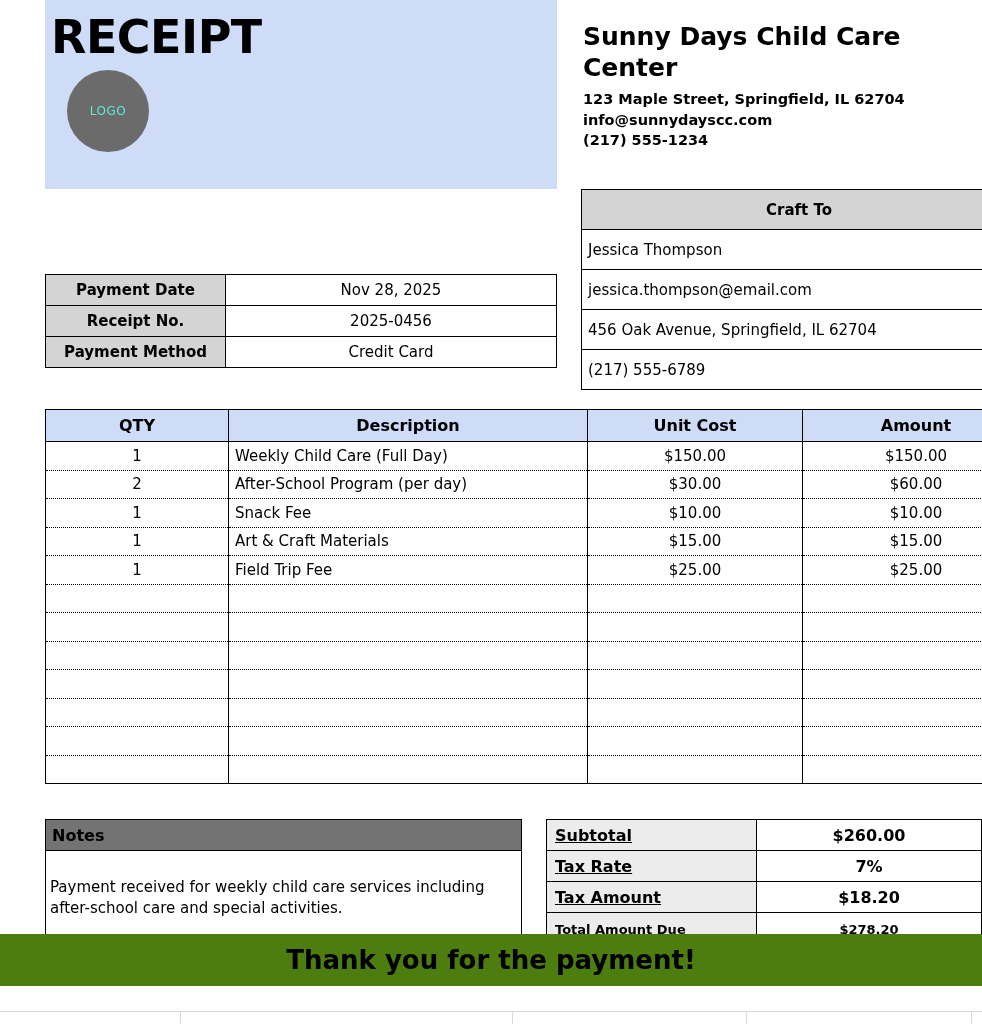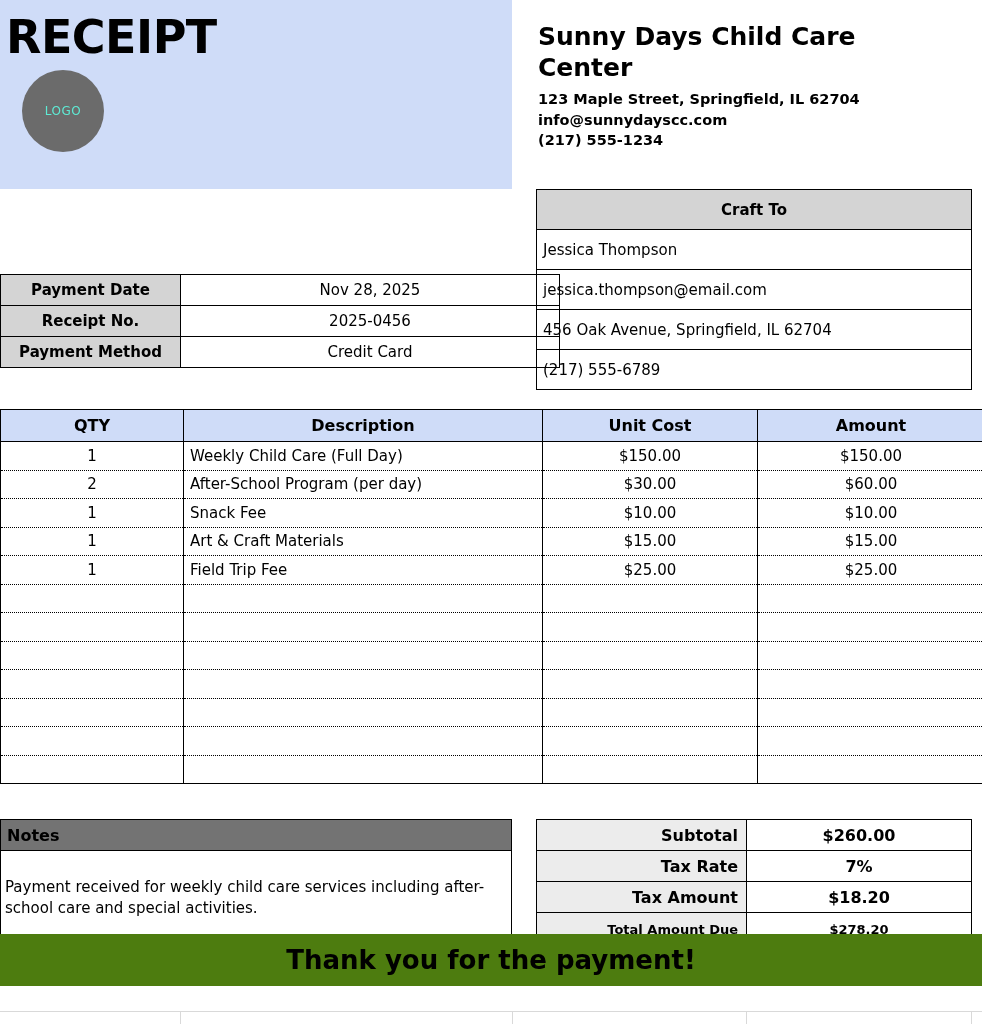--- a/index.html
+++ b/index.html
@@ -12,20 +12,21 @@
     height: 1024px;
     font-family: "DejaVu Sans", "Liberation Sans", sans-serif;
     color: #000000;
     overflow: hidden;
   }
   .sheet {
     position: relative;
     width: 982px;
     height: 1024px;
     box-sizing: border-box;
+    padding-left: 45px;
   }
 
   
   .header-row {
     display: flex;
     align-items: stretch;
     height: 189px;
   }
   .header-left {
     width: 512px;
@@ -78,21 +79,21 @@
     display: flex;
     align-items: flex-start;
   }
   .mid-left {
     width: 512px;
     box-sizing: border-box;
     padding-top: 85px;
   }
   .meta-table {
     border-collapse: collapse;
-    width: 560px;
+    width: 512px;
     table-layout: fixed;
   }
   .meta-table td {
     border: 1px solid #000000;
     height: 31px;
     font-size: 15px;
     padding: 0 6px;
     box-sizing: border-box;
   }
   .meta-label {
@@ -208,21 +209,21 @@
     border: 1px solid #000000;
     height: 31px;
     font-size: 16px;
     font-weight: bold;
     box-sizing: border-box;
     padding: 0 8px;
   }
   .total-label {
     width: 210px;
     background: #ececec;
-    text-align: right;
+    text-decoration: underline;
   }
   .total-value {
     text-align: center;
   }
   .totals-table tr.grand td {
     height: 34px;
     font-size: 13px;
   }
 
   

